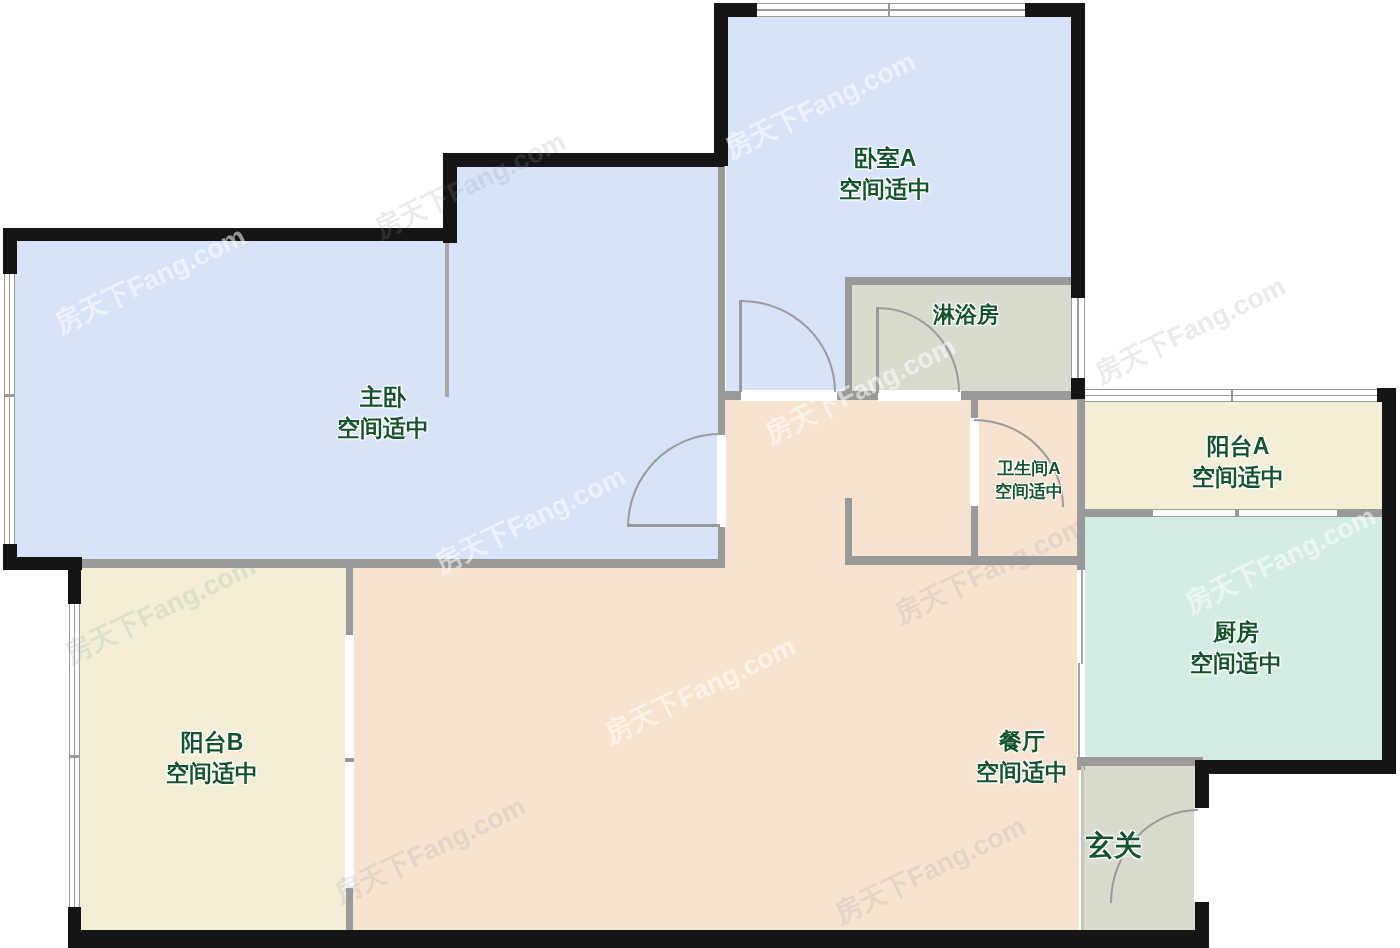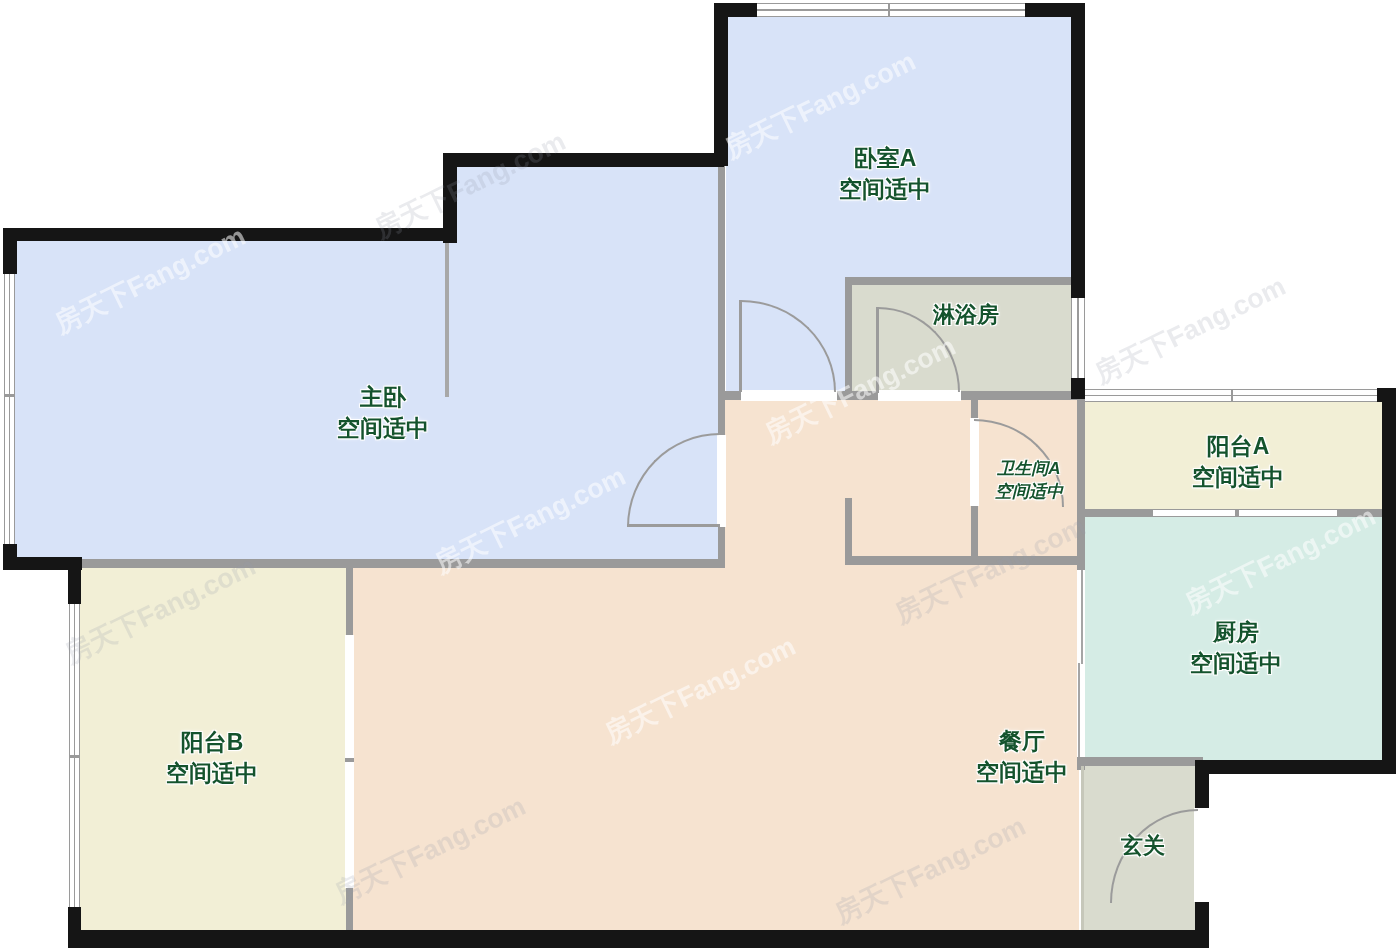--- a/index.html
+++ b/index.html
@@ -141,41 +141,41 @@
     <div>卧室A</div>
     <div>空间适中</div>
   </div>
   <div class="label" style="left:383px;top:413px;">
     <div>主卧</div>
     <div>空间适中</div>
   </div>
   <div class="label" style="left:966px;top:314px;font-size:22px;">
     <div>淋浴房</div>
   </div>
-  <div class="label sm" style="left:1029px;top:480px;font-style:italic;">
+  <div class="label sm" style="left:1029px;top:480px;">
     <div>卫生间A</div>
     <div>空间适中</div>
   </div>
   <div class="label" style="left:1238px;top:462px;">
     <div>阳台A</div>
     <div>空间适中</div>
   </div>
   <div class="label" style="left:1236px;top:648px;">
     <div>厨房</div>
     <div>空间适中</div>
   </div>
   <div class="label" style="left:1022px;top:757px;">
     <div>餐厅</div>
     <div>空间适中</div>
   </div>
   <div class="label" style="left:212px;top:758px;">
     <div>阳台B</div>
     <div>空间适中</div>
   </div>
-  <div class="label" style="left:1143px;top:845px;font-size:22px;">
+  <div class="label" style="left:1114px;top:845px;font-size:28px;">
     <div>玄关</div>
   </div>
 
   <div class="wm light" style="left:150px;top:280px;">房天下Fang.com</div>
   <div class="wm gray" style="left:470px;top:185px;">房天下Fang.com</div>
   <div class="wm light" style="left:820px;top:105px;">房天下Fang.com</div>
   <div class="wm gray" style="left:160px;top:610px;">房天下Fang.com</div>
   <div class="wm light" style="left:530px;top:520px;">房天下Fang.com</div>
   <div class="wm light" style="left:860px;top:390px;">房天下Fang.com</div>
   <div class="wm gray" style="left:1190px;top:330px;">房天下Fang.com</div>

